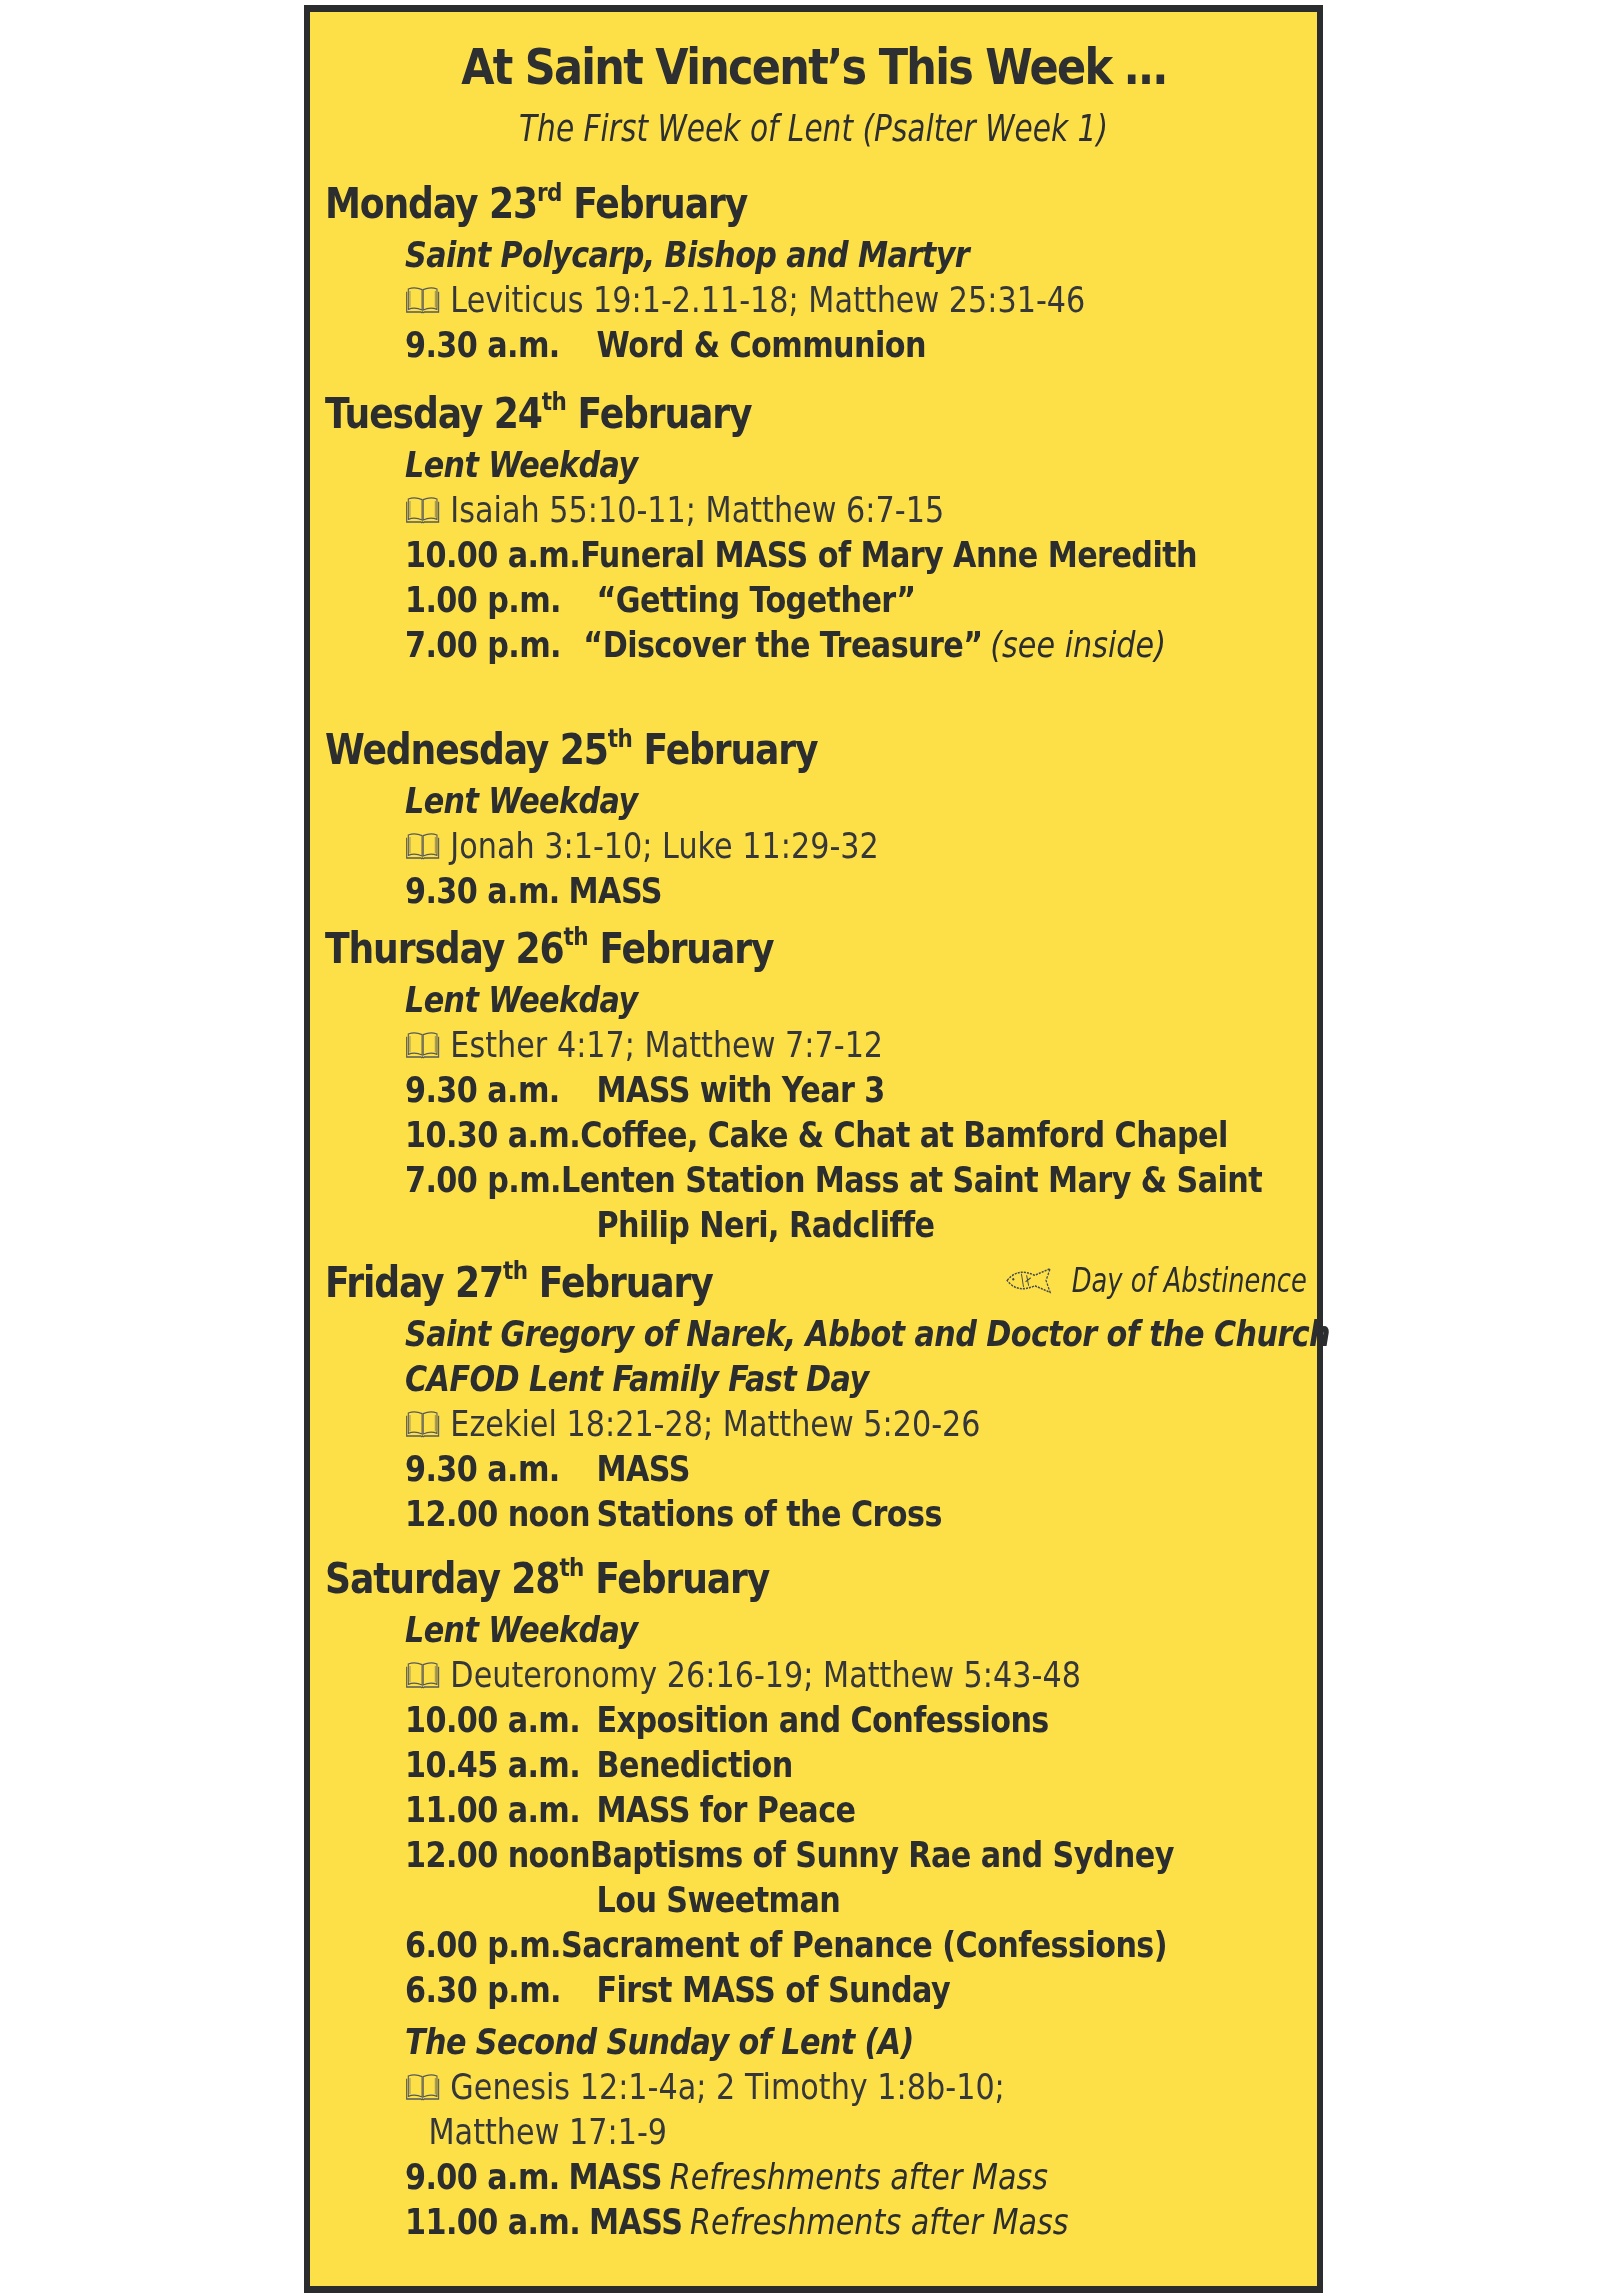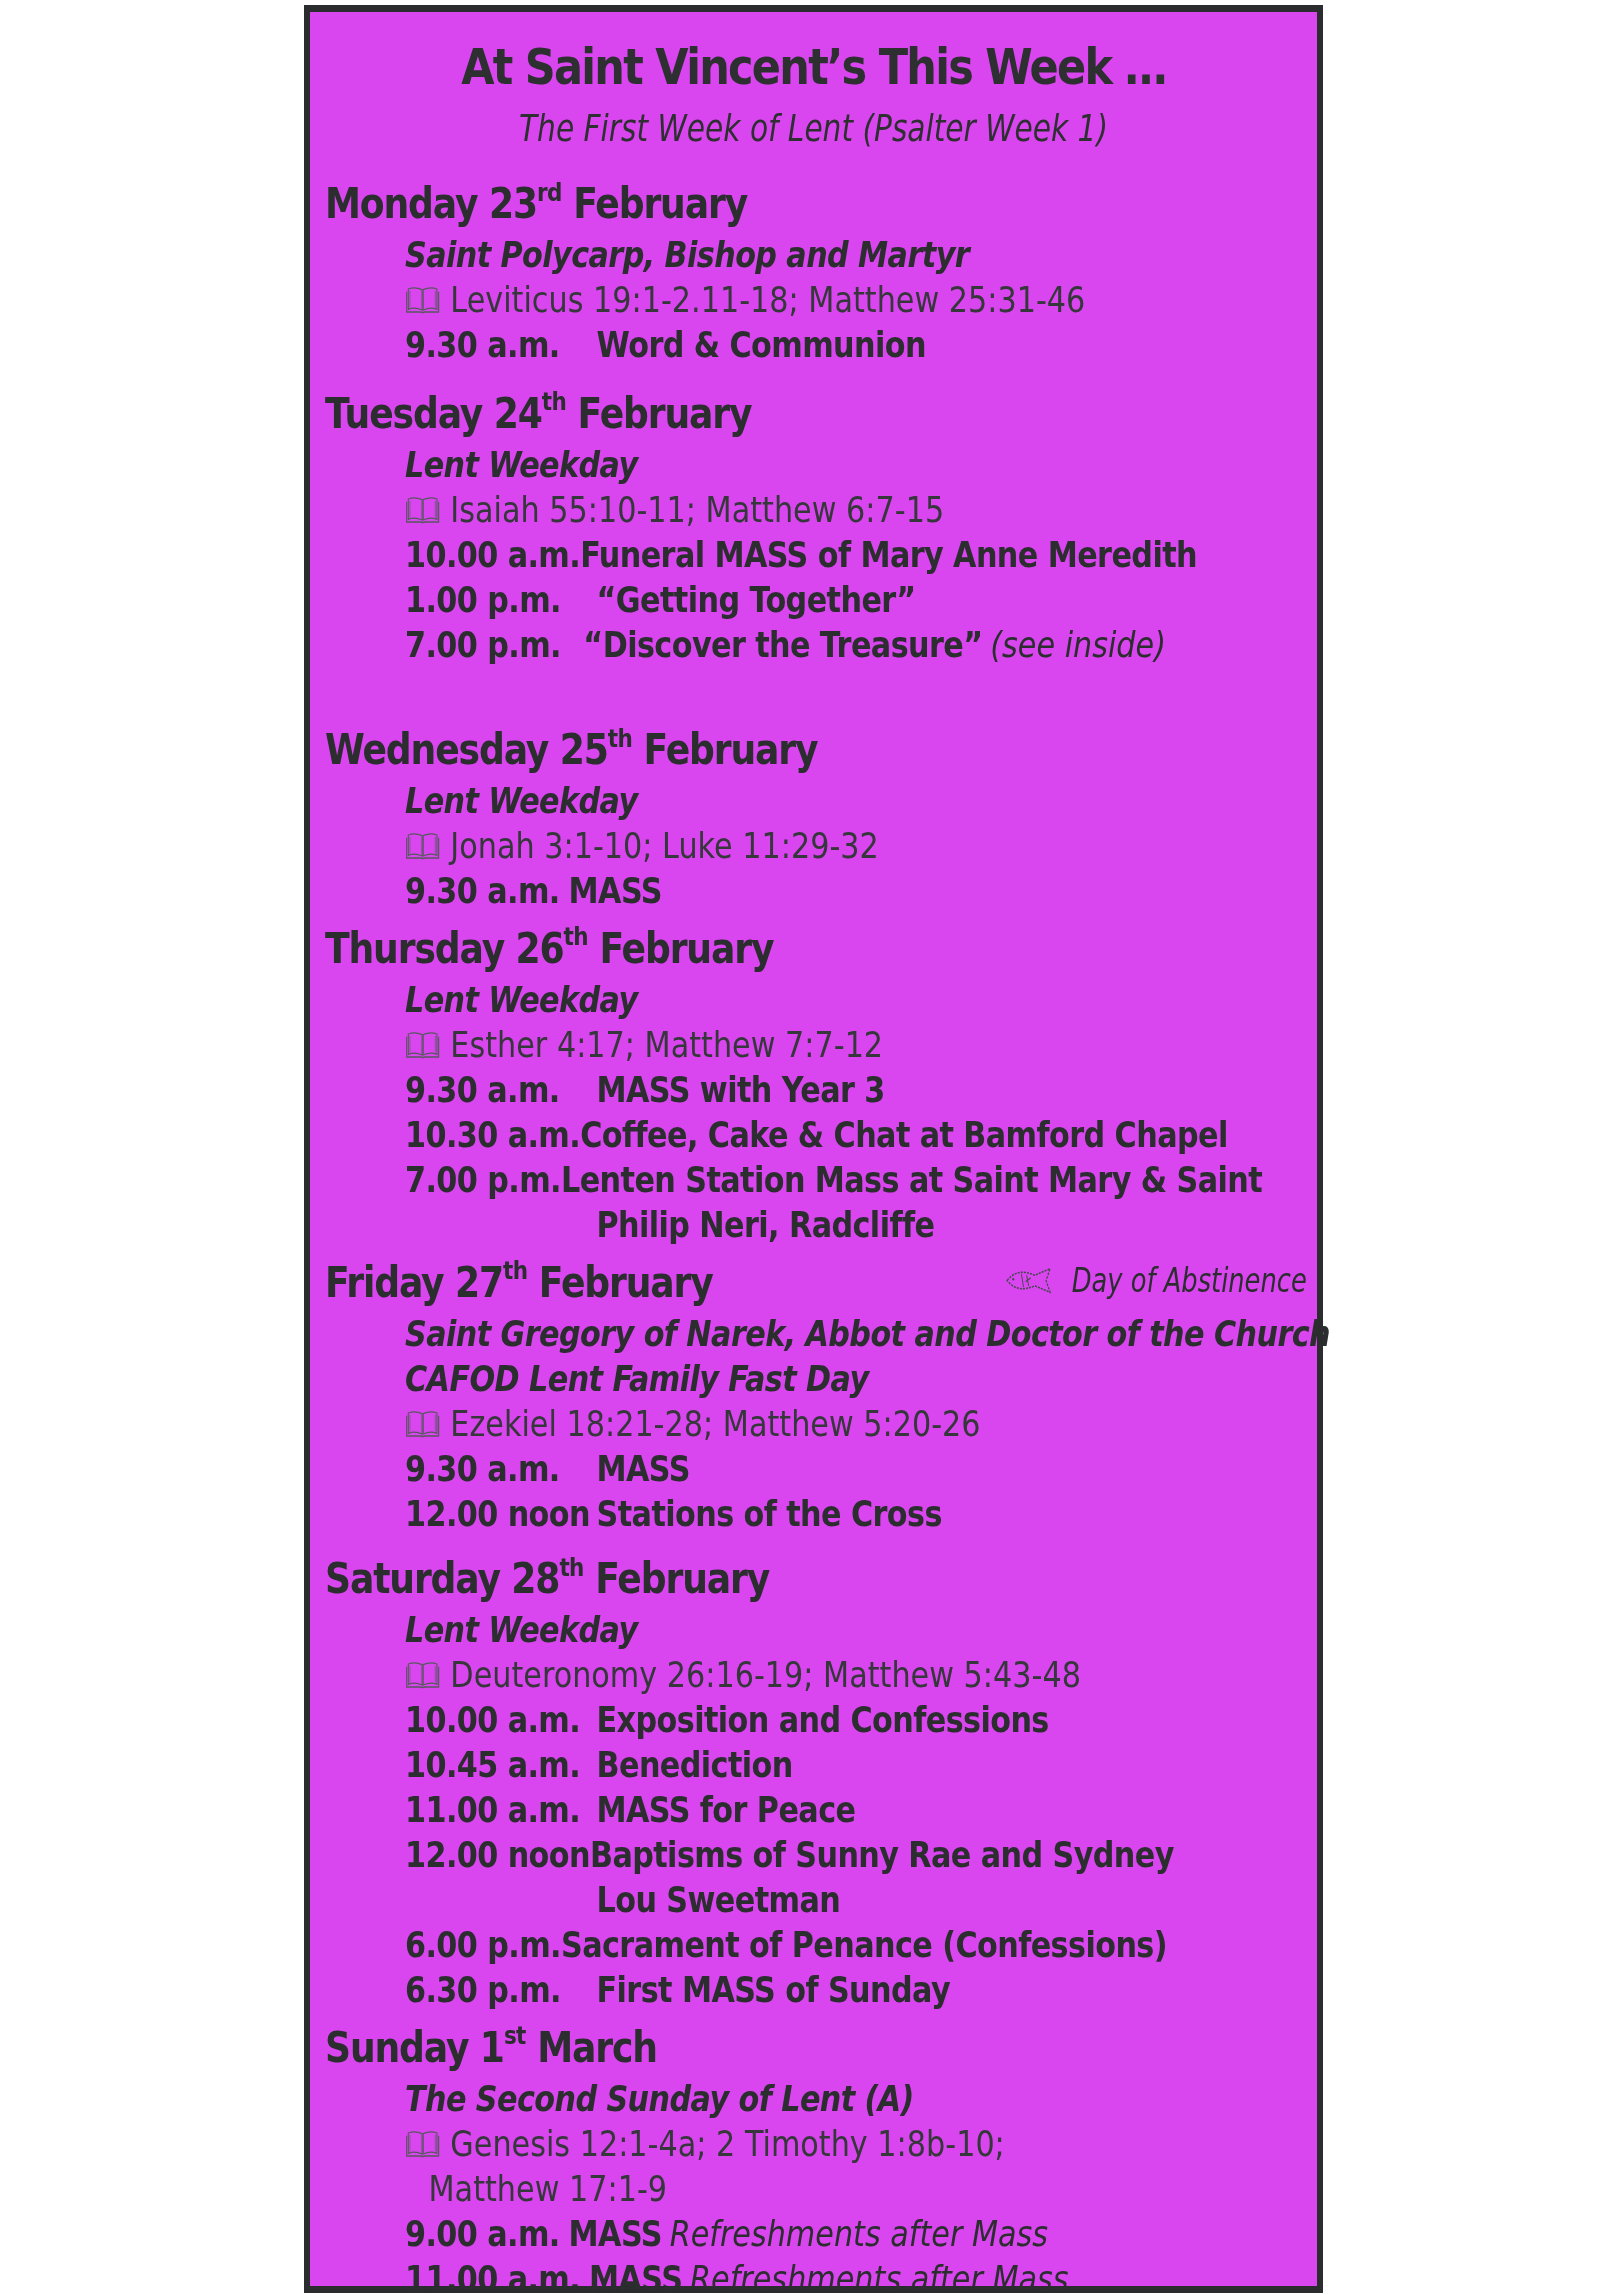--- a/index.html
+++ b/index.html
@@ -4,21 +4,21 @@
 <style>
   html, body { margin:0; padding:0; }
   body {
     width:1619px; height:2295px; background:#ffffff; position:relative; overflow:hidden;
     color:#2b2d2f;
     font-family:"Liberation Sans", "DejaVu Sans", sans-serif;
   }
   .box {
     position:absolute; left:304px; top:5.3px; width:1007px; height:2274px;
     border:6px solid #2a2c2e; border-top-width:7.2px; border-bottom-width:7.2px;
-    background:#d946ef;
+    background:#fde047;
   }
   .title {
     position:absolute; left:0; right:0; top:26px; text-align:center;
     font-family:"DejaVu Sans", sans-serif; font-weight:bold; font-size:50px;
     letter-spacing:-2px; transform:scaleX(0.86); transform-origin:center; white-space:nowrap;
     color:#2d2f31;
   }
   .subtitle {
     position:absolute; left:0; right:0; top:94px; text-align:center;
     font-family:"DejaVu Sans", sans-serif; font-style:italic; font-size:38px;
@@ -242,23 +242,20 @@
           <span class="time">6.00 p.m.</span>
           <span>Sacrament of Penance (Confessions)</span>
         </div>
         <div class="line event">
           <span class="time">6.30 p.m.</span>
           <span>First MASS of Sunday</span>
         </div>
       </div>
       <div class="day">
         <div class="gap"></div>
-        <div style="position: relative;">
-          <div class="heading"><span>Sunday 1</span><sup>st</sup> <span>March</span></div>
-        </div>
         <div class="line feast">The Second Sunday of Lent (A)</div>
         <div class="line reading">
           <span class="book">
   <svg width="42" height="29" viewBox="0 0 64 44" fill="none" stroke="#55585c" stroke-width="2">
     <path d="M6 6 Q18 2 31 7 L31 38 Q18 33 6 37 Z"></path>
     <path d="M58 6 Q46 2 33 7 L33 38 Q46 33 58 37 Z"></path>
     <path d="M3 10 L3 41 L29 41 Q31 43 32 41 Q33 43 35 41 L61 41 L61 10"></path>
     <path d="M9 9 L9 34 M55 9 L55 34" stroke-width="1"></path>
   </svg>
 </span>

